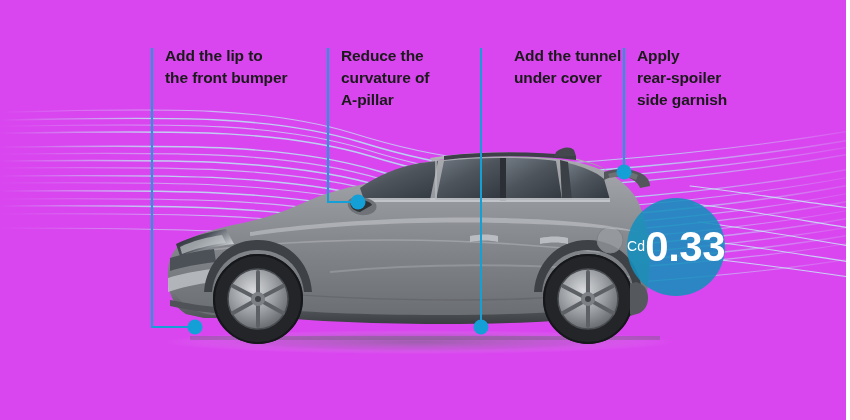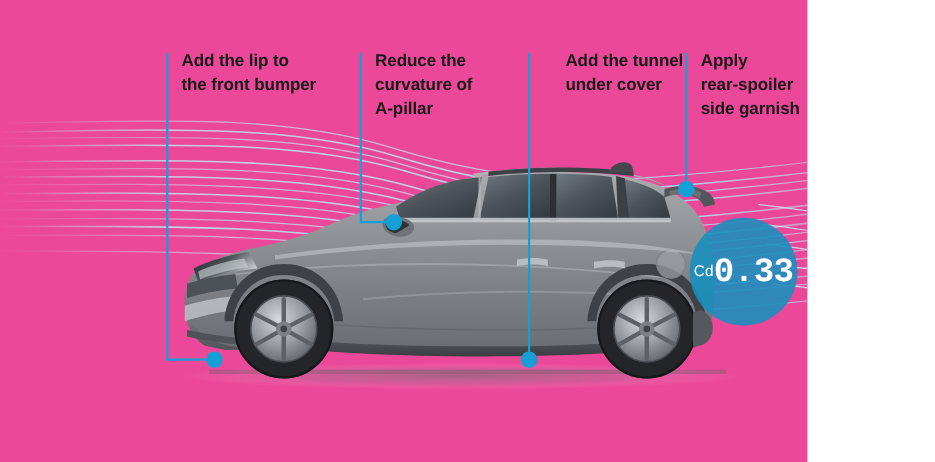--- a/index.html
+++ b/index.html
@@ -7,23 +7,23 @@
   html, body {
     margin: 0;
     padding: 0;
     background: #ffffff;
   }
   body {
     font-family: "Liberation Sans", sans-serif;
   }
   .canvas {
     position: relative;
-    width: 734px;
+    width: 846px;
     height: 420px;
-    background: #ec4899;
+    background: #d946ef;
     overflow: hidden;
   }
 
   
   .airflow {
     position: absolute;
     left: 0; top: 0;
     width: 850px; height: 420px;
     pointer-events: none;
   }
@@ -74,25 +74,24 @@
     color: #ffffff;
   }
   .cd-label {
     font-size: 14px;
     font-weight: normal;
     line-height: 1;
     margin-bottom: 3px;
     letter-spacing: 0.2px;
   }
   .cd-value {
-    font-size: 31px;
+    font-size: 42px;
     font-weight: bold;
     line-height: 1;
     letter-spacing: -0.5px;
-    font-family: Liberation Mono, monospace;
   }
 </style>
 </head>
 <body>
 
 <div class="canvas">
 
   <svg class="airflow" viewBox="0 0 850 420">
     <defs>
       <linearGradient id="flowFade" x1="0" y1="0" x2="1" y2="0">

